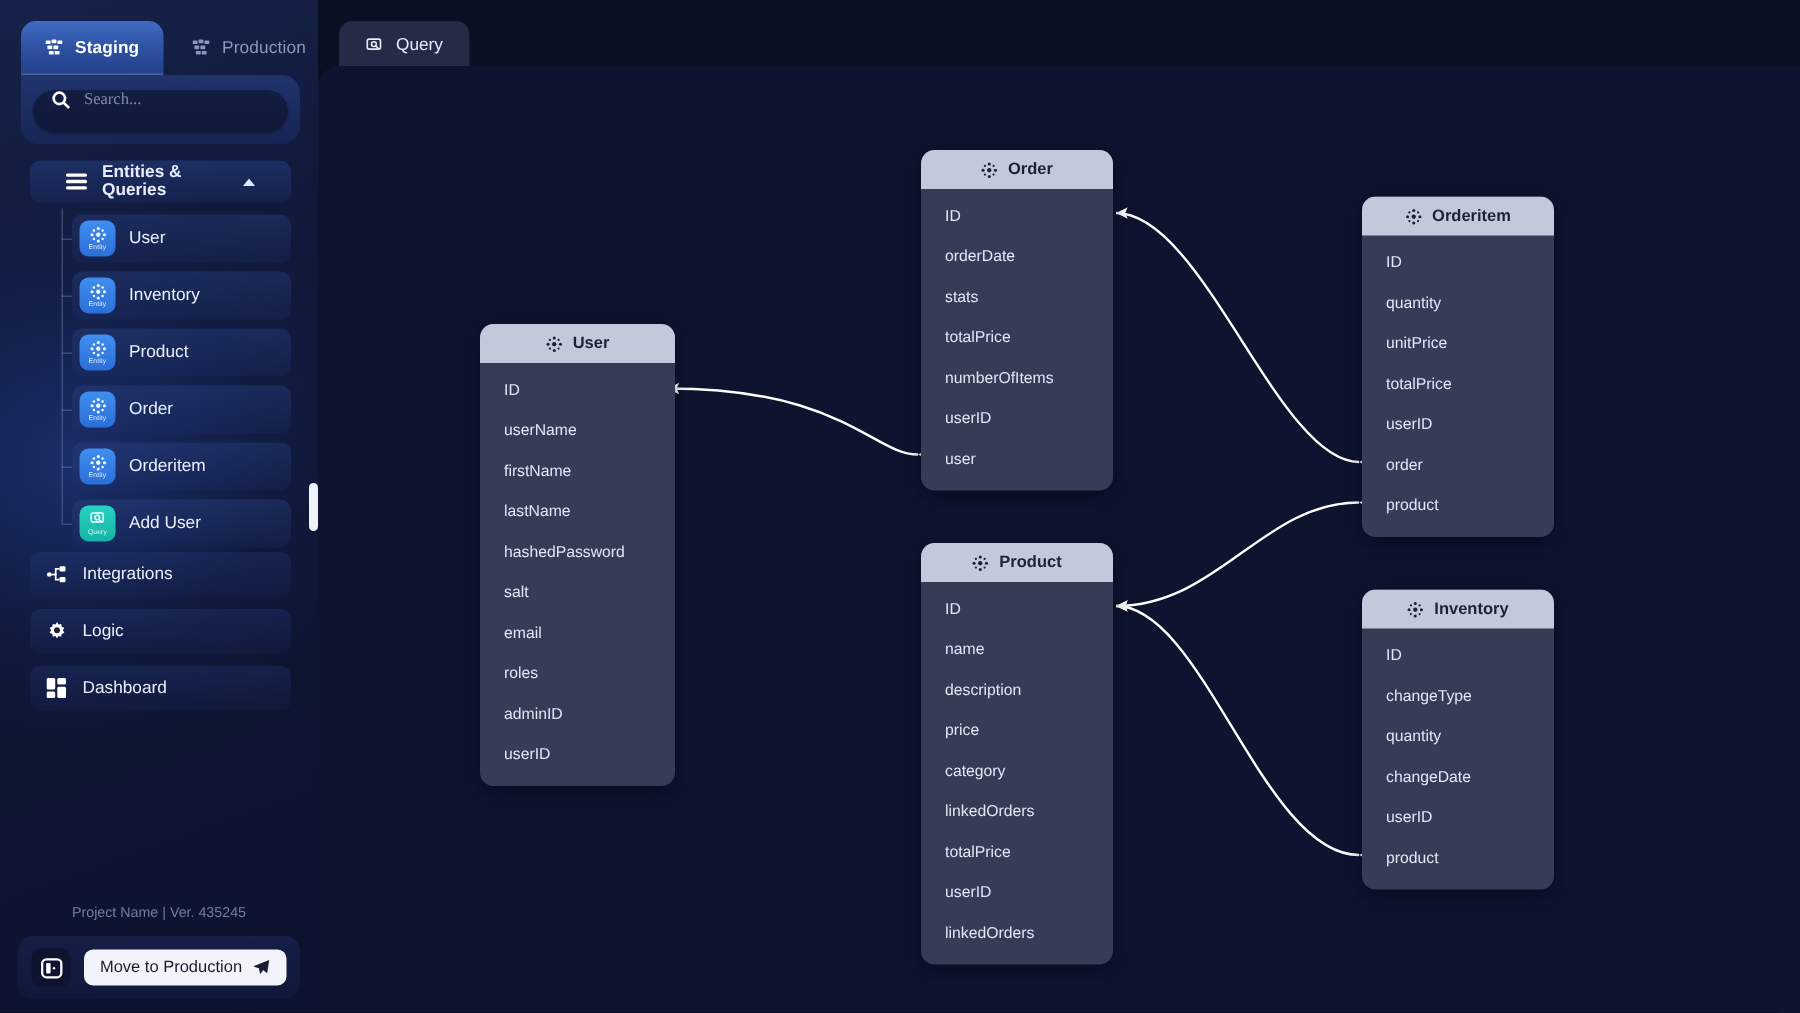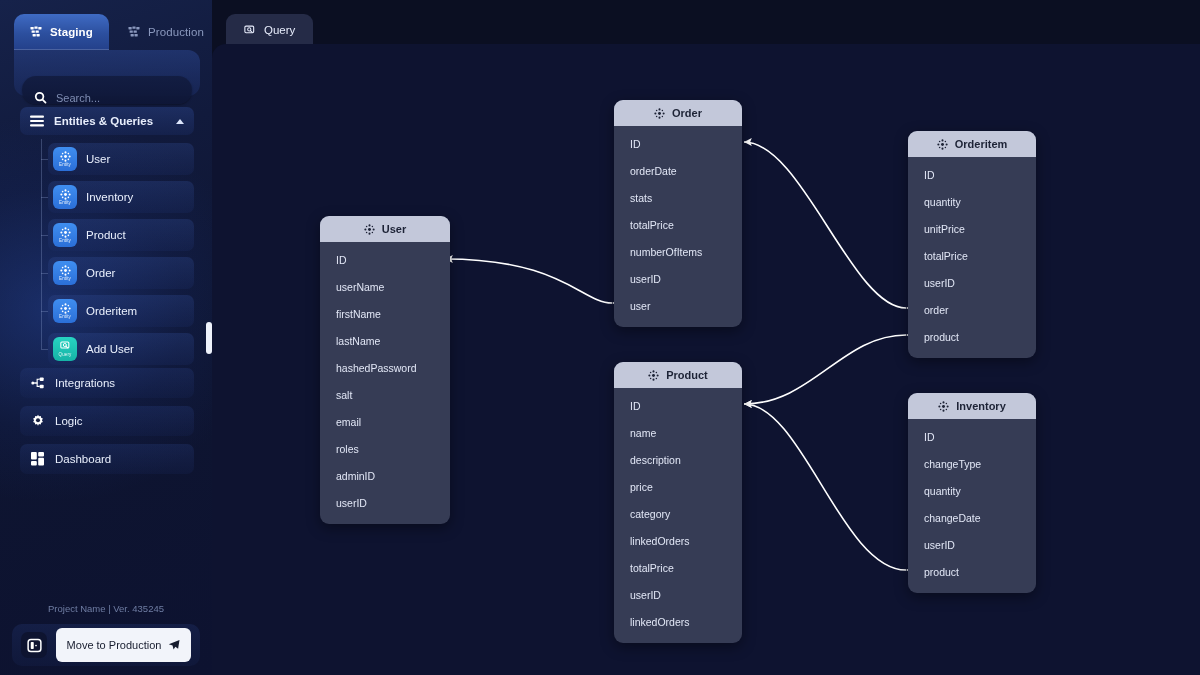--- a/index.html
+++ b/index.html
@@ -40,33 +40,34 @@
   }
   .env-tab.inactive { left: 112px; color: #8a98bd; background: transparent; }
   .env-tab .glyph { display:block; }
 
   .sidebar-panel {
     position: absolute; left: 14px; top: 50px; width: 186px; height: 46px;
     background: linear-gradient(180deg, rgba(52,86,175,0.38), rgba(35,60,135,0.28));
     border-radius: 0 12px 12px 12px;
   }
   .search-box {
-    position: absolute; left: 22px; top: 76px; width: 170px; height: 28px;
+    position: absolute; left: 22px; top: 60px; width: 170px; height: 28px;
     background: linear-gradient(180deg, rgba(18,28,64,.92), rgba(14,22,54,.92));
     border-radius: 14px;
-    display: flex; align-items: flex-end; gap: 9px; padding: 0 12px;
+    display: flex; align-items: flex-start; gap: 9px; padding: 0 12px;
     box-shadow: 0 1px 2px rgba(0,0,0,.35);
+    font-family: Liberation Serif, serif;
   }
   .search-box .ph { font-size: 11px; color: #7e8cb2; }
 
   .group-head {
     position: absolute; left: 20px; top: 107px; width: 174px; height: 28px;
     background: linear-gradient(180deg, rgba(46,74,150,0.40), rgba(30,50,112,0.30));
     border-radius: 7px;
-    display: flex; align-items: center; padding: 0 10px; gap: 10px;
+    display: flex; align-items: center; padding: 0 24px; gap: 10px;
   }
   .group-head .label { font-size: 11.5px; color: #e8eefc; font-weight: 600; flex: 1; }
   .caret { width: 0; height: 0; border-left: 4.5px solid transparent; border-right: 4.5px solid transparent; border-bottom: 5px solid #dde6fb; }
 
   .tree-spine {
     position: absolute; left: 41px; top: 139px; width: 1px; height: 210px;
     background: rgba(150,170,215,.30);
   }
 
   .nav-list { position: absolute; left: 48px; top: 143px; width: 146px; }
@@ -107,21 +108,21 @@
     position: absolute; left: 12px; top: 624px; width: 188px; height: 42px;
     background: linear-gradient(180deg, rgba(26,40,88,0.55), rgba(18,28,66,0.55));
     border-radius: 10px;
     display: flex; align-items: center; gap: 9px; padding: 0 9px;
   }
   .door-btn {
     width: 26px; height: 26px; border-radius: 7px; background: #0e1430;
     display: flex; align-items: center; justify-content: center; flex: 0 0 auto;
   }
   .prod-btn {
-    flex: 1; height: 34px; border-radius: 6px; background: #f2f4fa;
+    flex: 1; height: 24px; border-radius: 6px; background: #f2f4fa;
     display: flex; align-items: center; justify-content: center; gap: 7px;
     font-size: 11px; color: #171c2e; font-weight: 500;
   }
   .sb-scroll {
     position: absolute; left: 206px; top: 322px; width: 6px; height: 32px;
     background: #eef2fb; border-radius: 3px;
   }
 
   
   .canvas-tabbar { position: absolute; left: 212px; top: 0; width: 988px; height: 46px; background:#0b0f22; }

